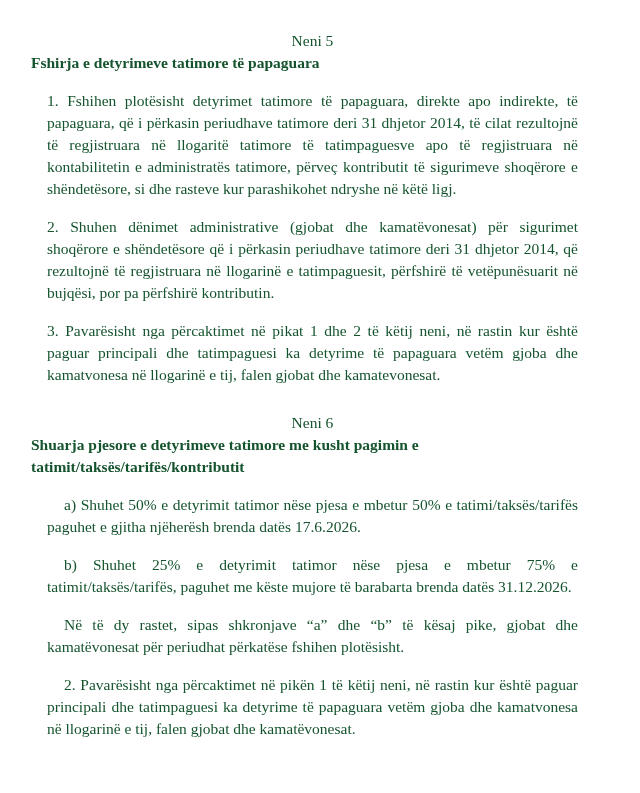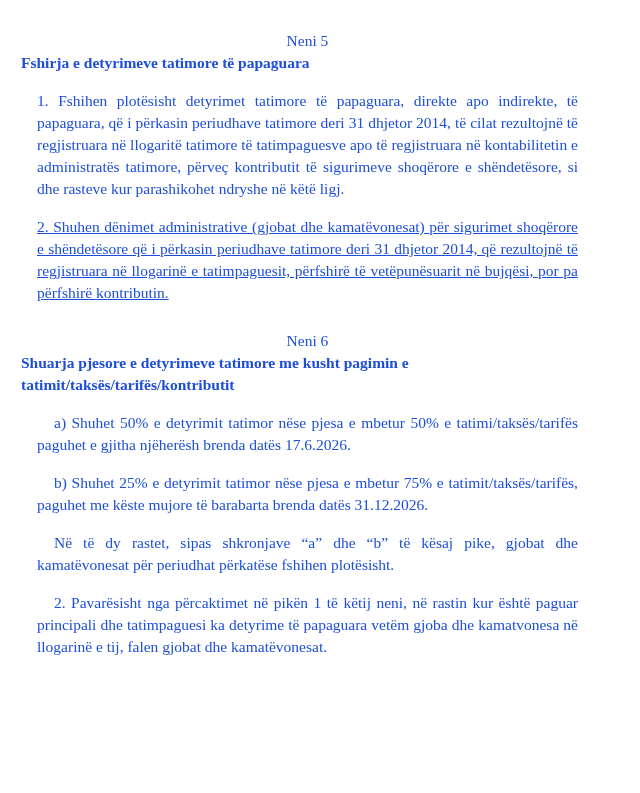--- a/index.html
+++ b/index.html
@@ -9,59 +9,60 @@
   }
   body {
     width: 640px;
     height: 793px;
     overflow: hidden;
   }
   .doc {
     box-sizing: border-box;
     width: 640px;
     height: 793px;
-    padding: 30px 46px 0 21px;
+    padding: 30px 46px 0 31px;
     font-family: "Liberation Serif", "DejaVu Serif", serif;
     font-size: 15.5px;
     line-height: 22px;
-    color: #1d4ed8;
+    color: #14532d;
     text-align: justify;
     filter: blur(0.3px);
   }
   .article-no {
     text-align: center;
     font-weight: normal;
     margin: 0;
   }
   .article-title {
     font-weight: bold;
     margin: 0;
   }
   p.para {
     margin: 16px;
     padding: 0;
   }
   .ind { text-indent: 17px; }
   .mt12 { margin-top: 12px; }
   .mt14 { margin-top: 14px; }
-  .mt16 { margin-top: 16px; text-decoration: underline; }
+  .mt16 { margin-top: 16px; }
   .mt18 { margin-top: 18px; }
   .mt26 { margin-top: 26px; }
 </style>
 </head>
 <body>
 
 <div class="doc">
 
   <div>
     <div class="article-no">Neni 5</div>
     <div class="article-title">Fshirja e detyrimeve tatimore të papaguara</div>
 
     <p class="para mt12">1. Fshihen plotësisht detyrimet tatimore të papaguara, direkte apo indirekte, të papaguara, që i përkasin periudhave tatimore deri 31 dhjetor 2014, të cilat rezultojnë të regjistruara në llogaritë tatimore të tatimpaguesve apo të regjistruara në kontabilitetin e administratës tatimore, përveç kontributit të sigurimeve shoqërore e shëndetësore, si dhe rasteve kur parashikohet ndryshe në këtë ligj.</p>
     <p class="para mt16">2. Shuhen dënimet administrative (gjobat dhe kamatëvonesat) për sigurimet shoqërore e shëndetësore që i përkasin periudhave tatimore deri 31 dhjetor 2014, që rezultojnë të regjistruara në llogarinë e tatimpaguesit, përfshirë të vetëpunësuarit në bujqësi, por pa përfshirë kontributin.</p>
+    <p class="para mt14">3. Pavarësisht nga përcaktimet në pikat 1 dhe 2 të këtij neni, në rastin kur është paguar principali dhe tatimpaguesi ka detyrime të papaguara vetëm gjoba dhe kamatvonesa në llogarinë e tij, falen gjobat dhe kamatevonesat.</p>
   </div>
 
   <div>
     <div class="article-no mt26">Neni 6</div>
     <div class="article-title">Shuarja pjesore e detyrimeve tatimore me kusht pagimin e</div>
     <div class="article-title">tatimit/taksës/tarifës/kontributit</div>
 
     <p class="para ind mt12">a) Shuhet 50% e detyrimit tatimor nëse pjesa e mbetur 50% e tatimi/taksës/tarifës paguhet e gjitha njëherësh brenda datës 17.6.2026.</p>
     <p class="para ind mt12">b) Shuhet 25% e detyrimit tatimor nëse pjesa e mbetur 75% e tatimit/taksës/tarifës, paguhet me këste mujore të barabarta brenda datës 31.12.2026.</p>
     <p class="para ind mt12">Në të dy rastet, sipas shkronjave “a” dhe “b” të kësaj pike, gjobat dhe kamatëvonesat për periudhat përkatëse fshihen plotësisht.</p>

